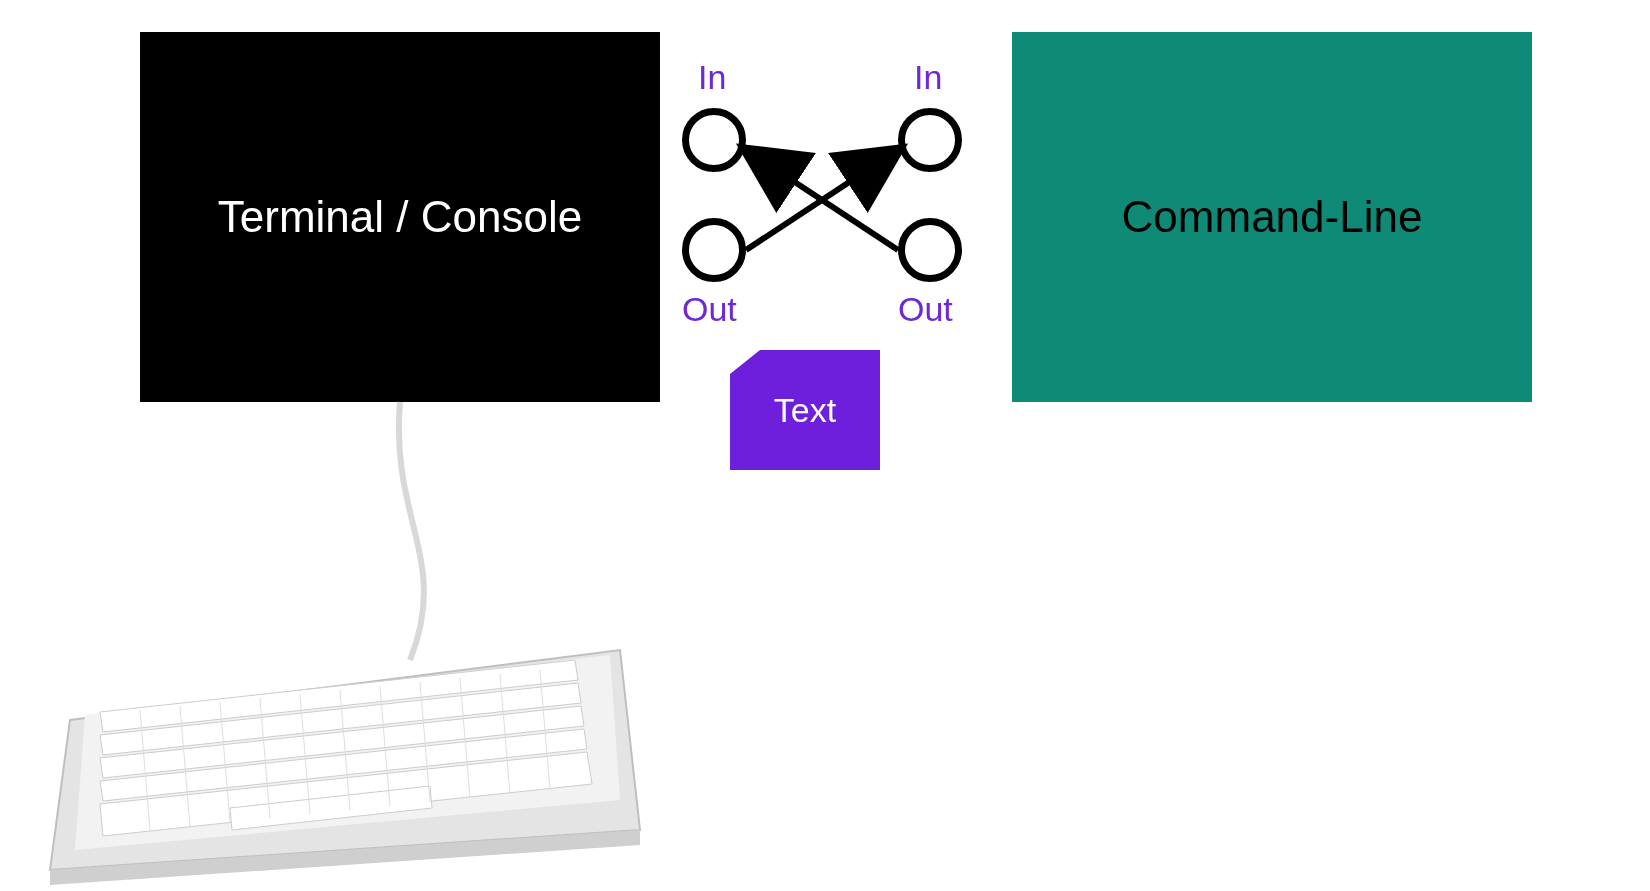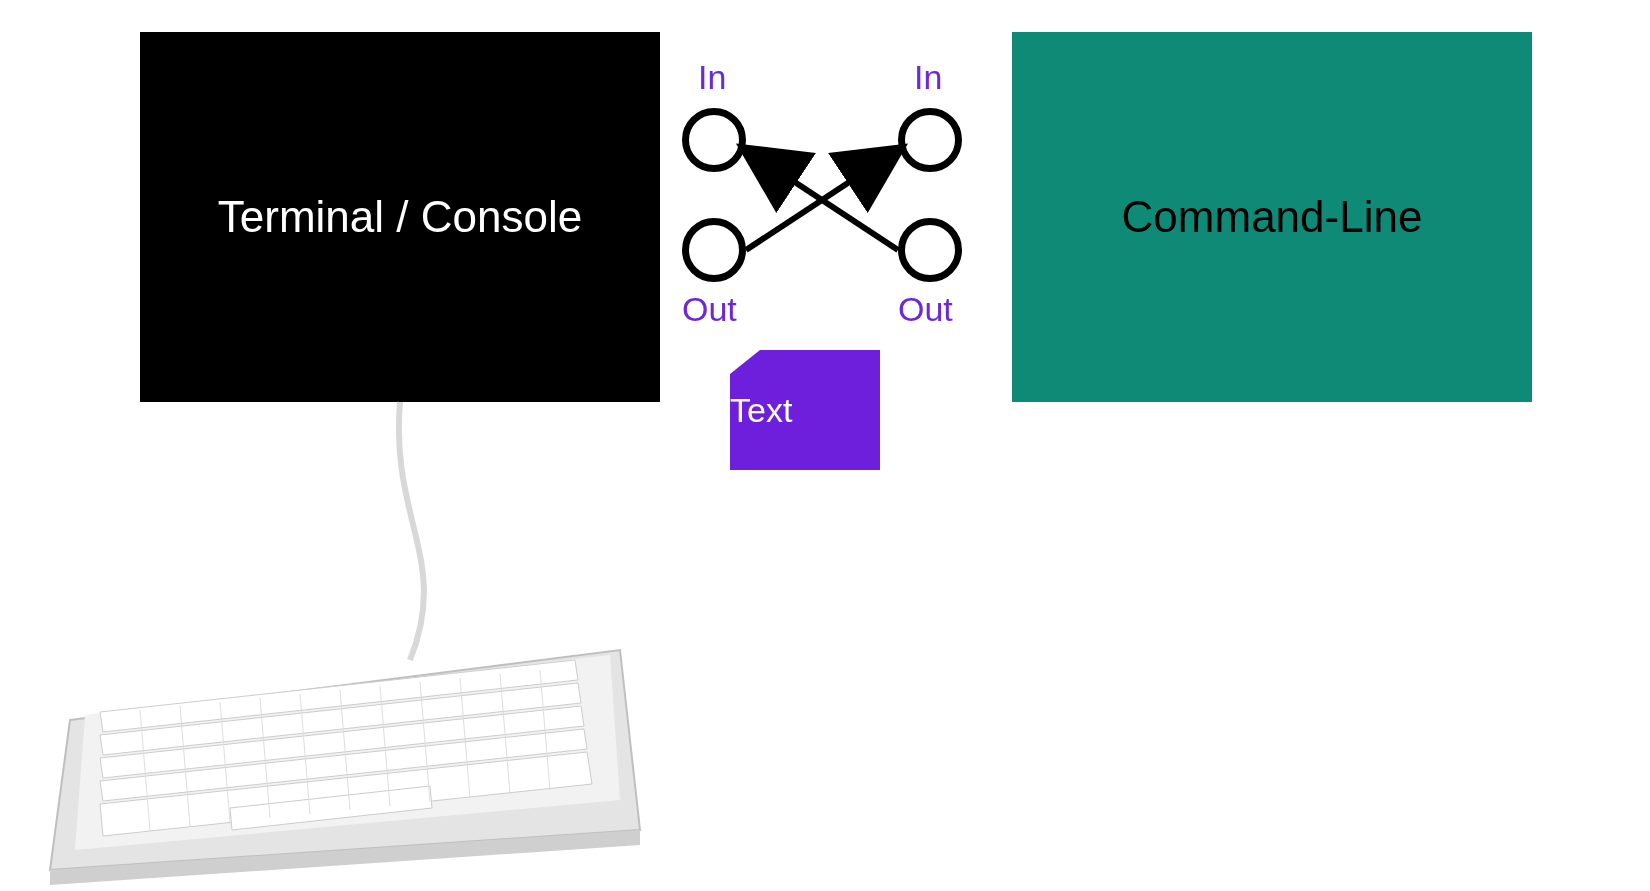--- a/index.html
+++ b/index.html
@@ -62,21 +62,21 @@
     box-sizing: border-box;
   }
   .text-note {
     position: absolute;
     width: 150px;
     height: 120px;
     background: #6e1fdc;
     color: #fff;
     display: flex;
     align-items: center;
-    justify-content: flex-start;
+    justify-content: center;
     font-size: 34px;
     clip-path: polygon(20% 0, 100% 0, 100% 100%, 0 100%, 0 20%);
   }
   svg.overlay {
     position: absolute;
     left: 0;
     top: 0;
     width: 1650px;
     height: 891px;
     pointer-events: none;

